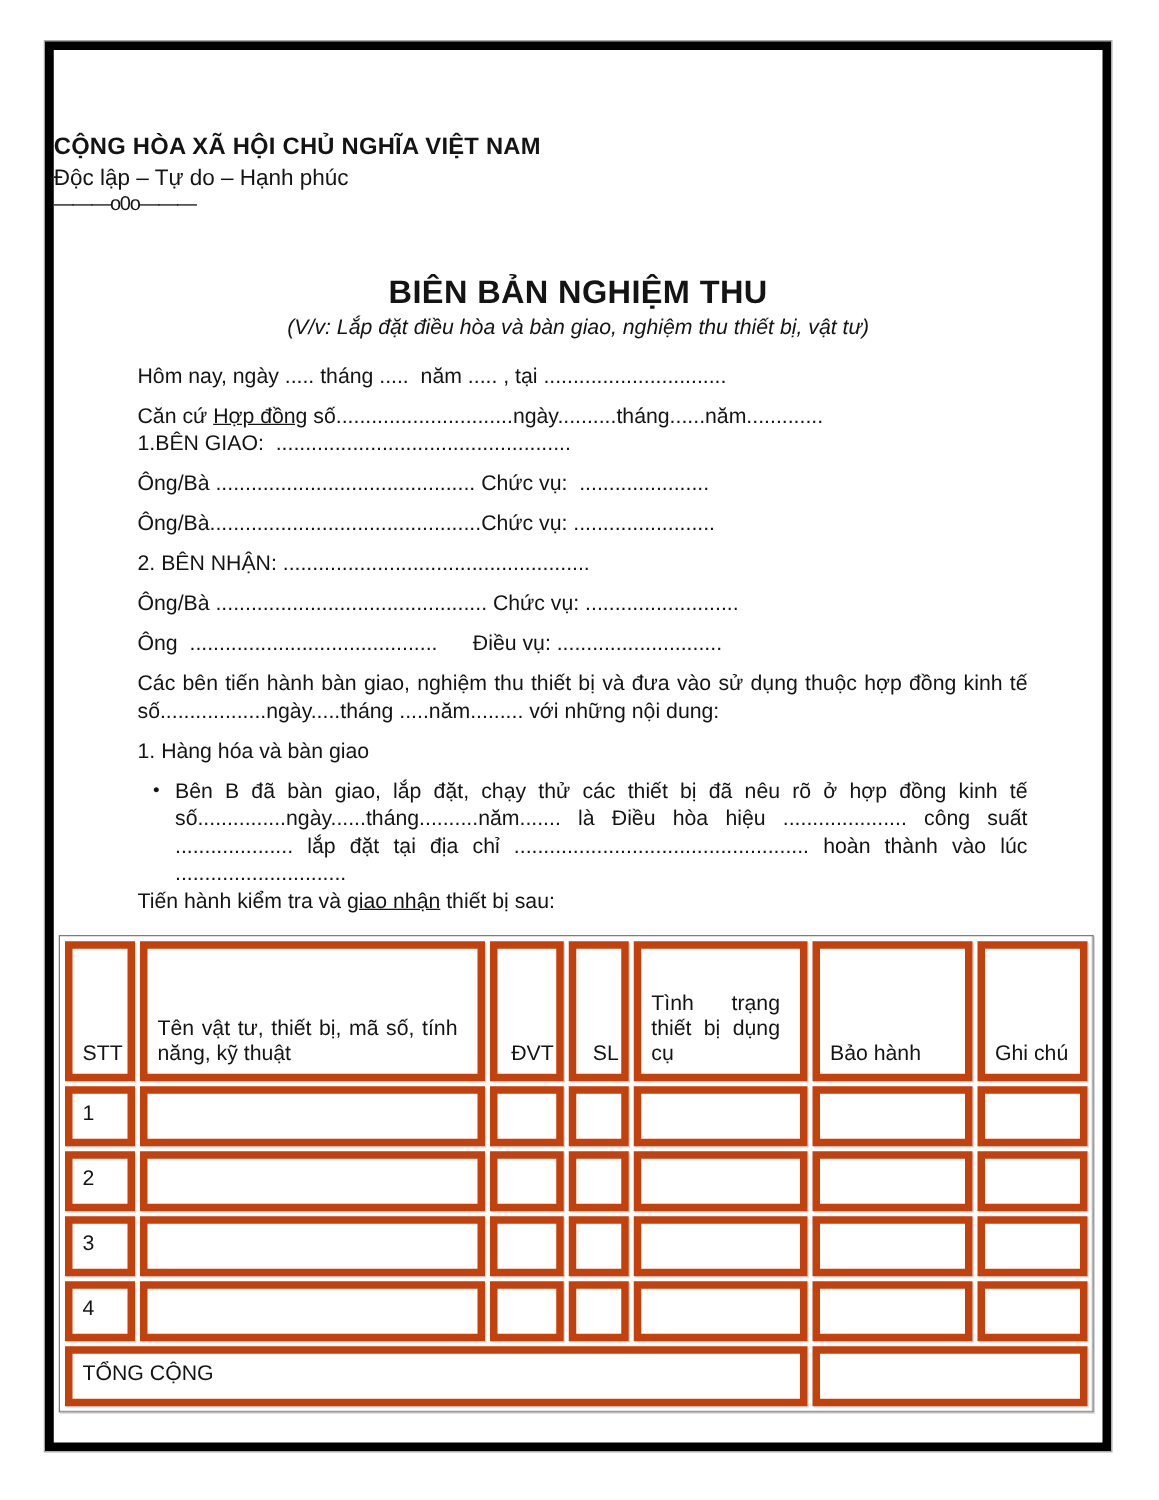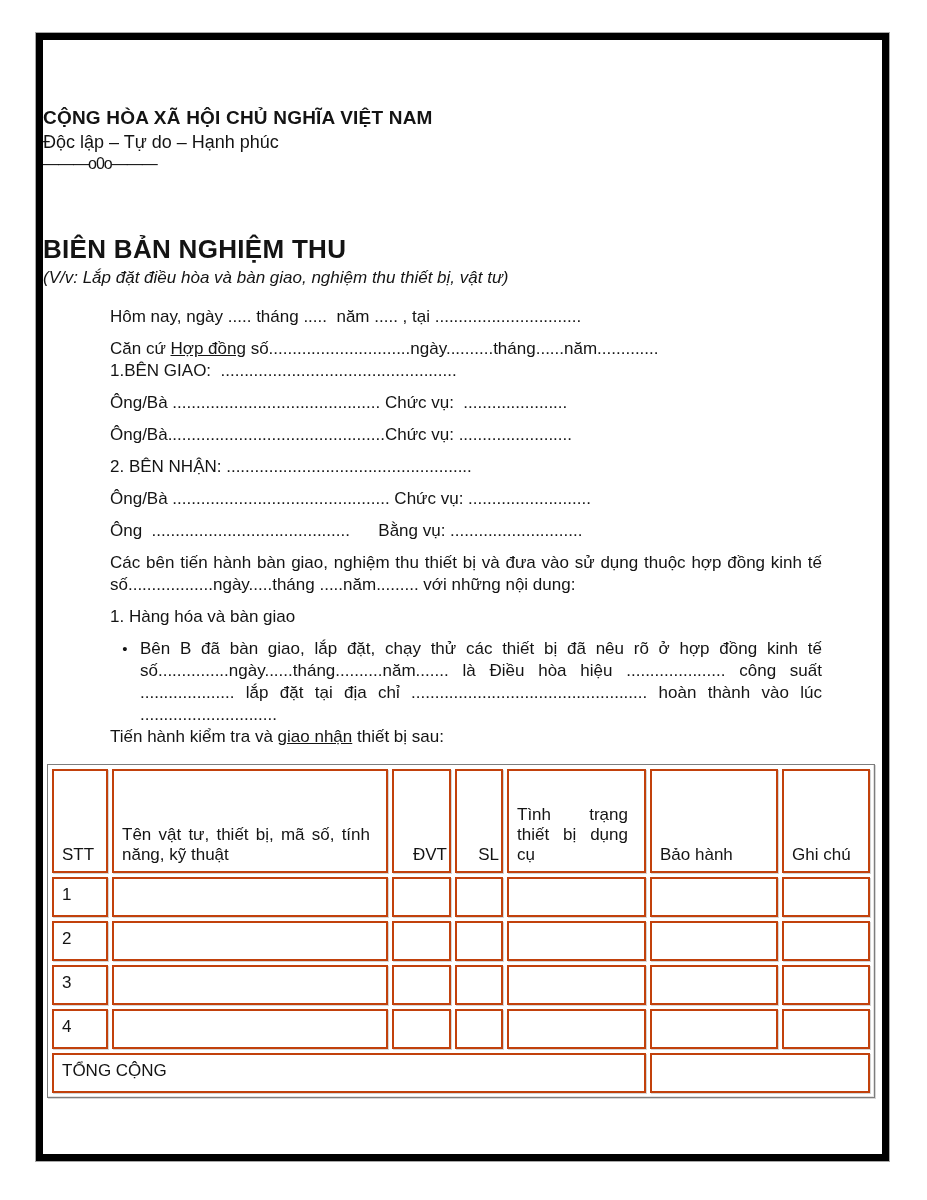--- a/index.html
+++ b/index.html
@@ -13,21 +13,21 @@
     width:839px;height:1114px;
     border:7px solid #000;
     outline:1px solid #a8a8a8;
     background:#fff;
     overflow:hidden;
   }
   .doc-header{margin-top:66px;text-align:left;}
   .nat-title{font-size:19px;font-weight:bold;line-height:24px;letter-spacing:.2px;}
   .motto{font-size:18px;font-weight:normal;line-height:24px;}
   .divider{font-size:16px;line-height:20px;letter-spacing:-1px;}
-  .title-block{text-align:left;margin-top:60px;}
+  .title-block{text-align:center;margin-top:44px;}
   .main-title{font-size:26px;font-weight:bold;line-height:30px;letter-spacing:.3px;}
   .subtitle{font-size:17px;font-style:italic;line-height:22px;margin-top:3px;}
   .text-col{padding:0 60px 0 67px;margin-top:17px;font-size:17px;line-height:22px;}
   .line{white-space:pre-wrap;margin:0;}
   .mb{margin-bottom:10px;}
   .just{text-align:justify;margin:0 0 10px 0;}
   .u{text-decoration:underline;}
   .bullet-row{display:flex;margin:0;}
   .bullet-glyph{width:30px;flex:0 0 30px;text-align:center;font-size:15px;}
   .bullet-text{flex:1;text-align:justify;}
@@ -35,21 +35,21 @@
     margin:16px 0 0 4px;
     width:826px;
     table-layout:fixed;
     border-collapse:separate;
     border-spacing:4px;
     border:1px solid #7d7d7d;
     box-shadow:1px 1px 0 #d6d6d6, inset -1px -1px 0 #e3e3e3;
     font-size:17px;
   }
   .inv-table td{
-    border:2px solid #c2410c;
+    border:6px solid #c2410c;
     box-shadow:1px 1px 0 #d6d6d6;
     background:#fff;
     padding:2px 6px 6px 8px;
     overflow:hidden;
   }
   .hdr td{height:92px;vertical-align:bottom;font-weight:normal;}
   .hdr .cjust{text-align:justify;padding-right:16px;}
   .hdr .cmid{text-align:right;padding-left:2px;padding-right:2px;}
   .datarow td{height:28px;vertical-align:middle;}
   .stt-cell{padding-left:12px;}
@@ -75,21 +75,21 @@
   <div class="text-col">
     <p class="line mb">Hôm nay, ngày ..... tháng .....  năm ..... , tại ...............................</p>
     <p class="line"><span>Căn cứ </span><span class="u">Hợp đồng</span><span> số..............................ngày..........tháng......năm.............</span></p>
 
     <p class="line mb">1.BÊN GIAO:  ..................................................</p>
     <p class="line mb">Ông/Bà ............................................ Chức vụ:  ......................</p>
     <p class="line mb">Ông/Bà..............................................Chức vụ: ........................</p>
 
     <p class="line mb">2. BÊN NHẬN: ....................................................</p>
     <p class="line mb">Ông/Bà .............................................. Chức vụ: ..........................</p>
-    <p class="line mb">Ông  ..........................................      Bằng vụ: ............................</p>
+    <p class="line mb">Ông  ..........................................      Điều vụ: ............................</p>
 
     <p class="just">Các bên tiến hành bàn giao, nghiệm thu thiết bị và đưa vào sử dụng thuộc hợp đồng kinh tế số..................ngày.....tháng .....năm......... với những nội dung:</p>
 
     <p class="line mb">1. Hàng hóa và bàn giao</p>
 
     <div class="bullet-row">
       <span class="bullet-glyph">•</span>
       <div class="bullet-text">Bên B đã bàn giao, lắp đặt, chạy thử các thiết bị đã nêu rõ ở hợp đồng kinh tế số...............ngày......tháng..........năm....... là Điều hòa hiệu ..................... công suất .................... lắp đặt tại địa chỉ .................................................. hoàn thành vào lúc .............................</div>
     </div>
 

